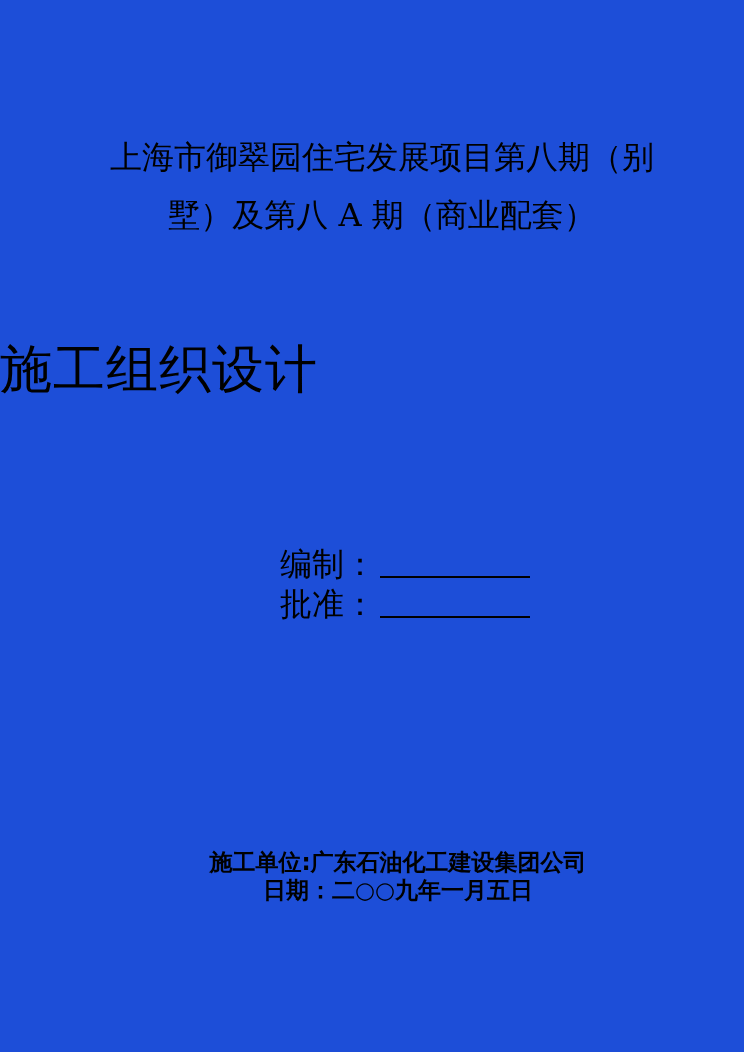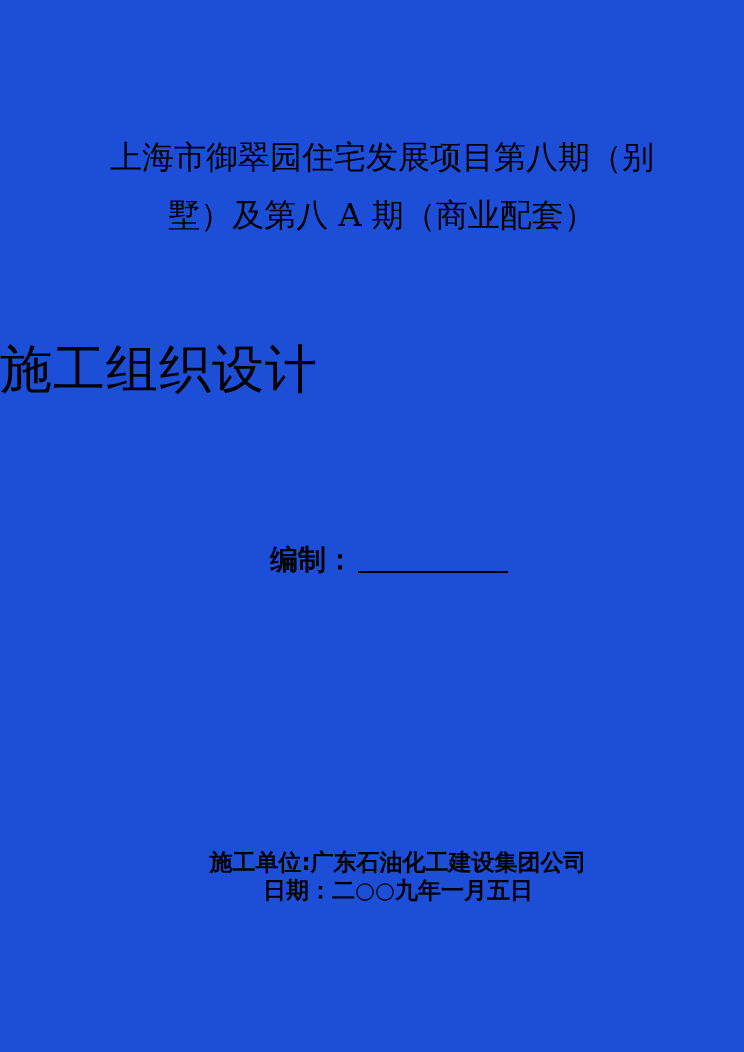--- a/index.html
+++ b/index.html
@@ -43,24 +43,24 @@
     line-height: 1.3;
     font-weight: 400;
     letter-spacing: 1px;
     white-space: nowrap;
   }
 
   
   .sig-block {
     position: absolute;
     top: 540px;
-    left: 270px;
+    left: 280px;
     font-family: "DejaVu Sans", "Liberation Sans", sans-serif;
-    font-weight: 700;
-    font-size: 28px;
+    font-weight: 400;
+    font-size: 32px;
     color: #000000;
   }
   .sig-row {
     height: 27px;
     margin-bottom: 13px;
     white-space: nowrap;
   }
   .sig-label {
     display: inline-block;
     vertical-align: bottom;
@@ -102,20 +102,23 @@
     <div>上海市御翠园住宅发展项目第八期（别</div>
     <div>墅）及第八 A 期（商业配套）</div>
   </div>
 
   <div class="main-title">施工组织设计</div>
 
   <div class="sig-block">
     <div class="sig-row">
       <span class="sig-label">编制：</span><span class="sig-line"></span>
     </div>
+    <div class="sig-row">
+      <span class="sig-label">批准：</span><span class="sig-line"></span>
+    </div>
   </div>
 
   <div class="footer">
     <div class="footer-line-company">施工单位:广东石油化工建设集团公司</div>
     <div class="footer-line-date">日期：二○○九年一月五日</div>
   </div>
 
 </div>
 
 </body></html>

